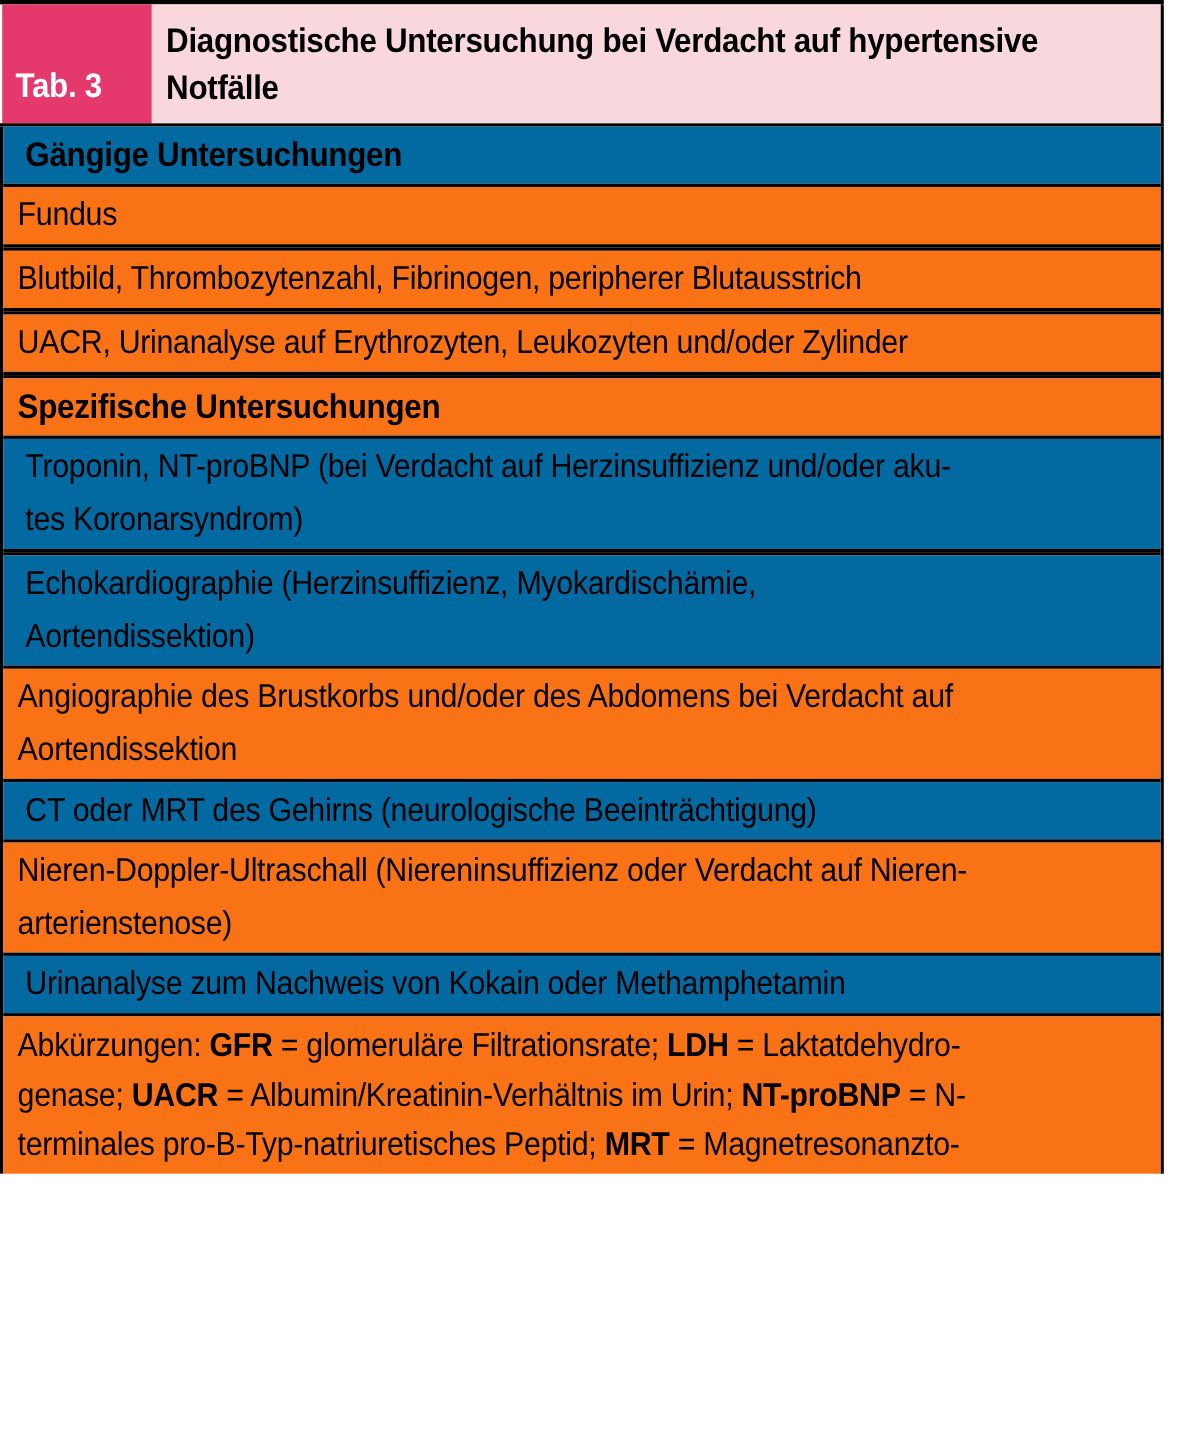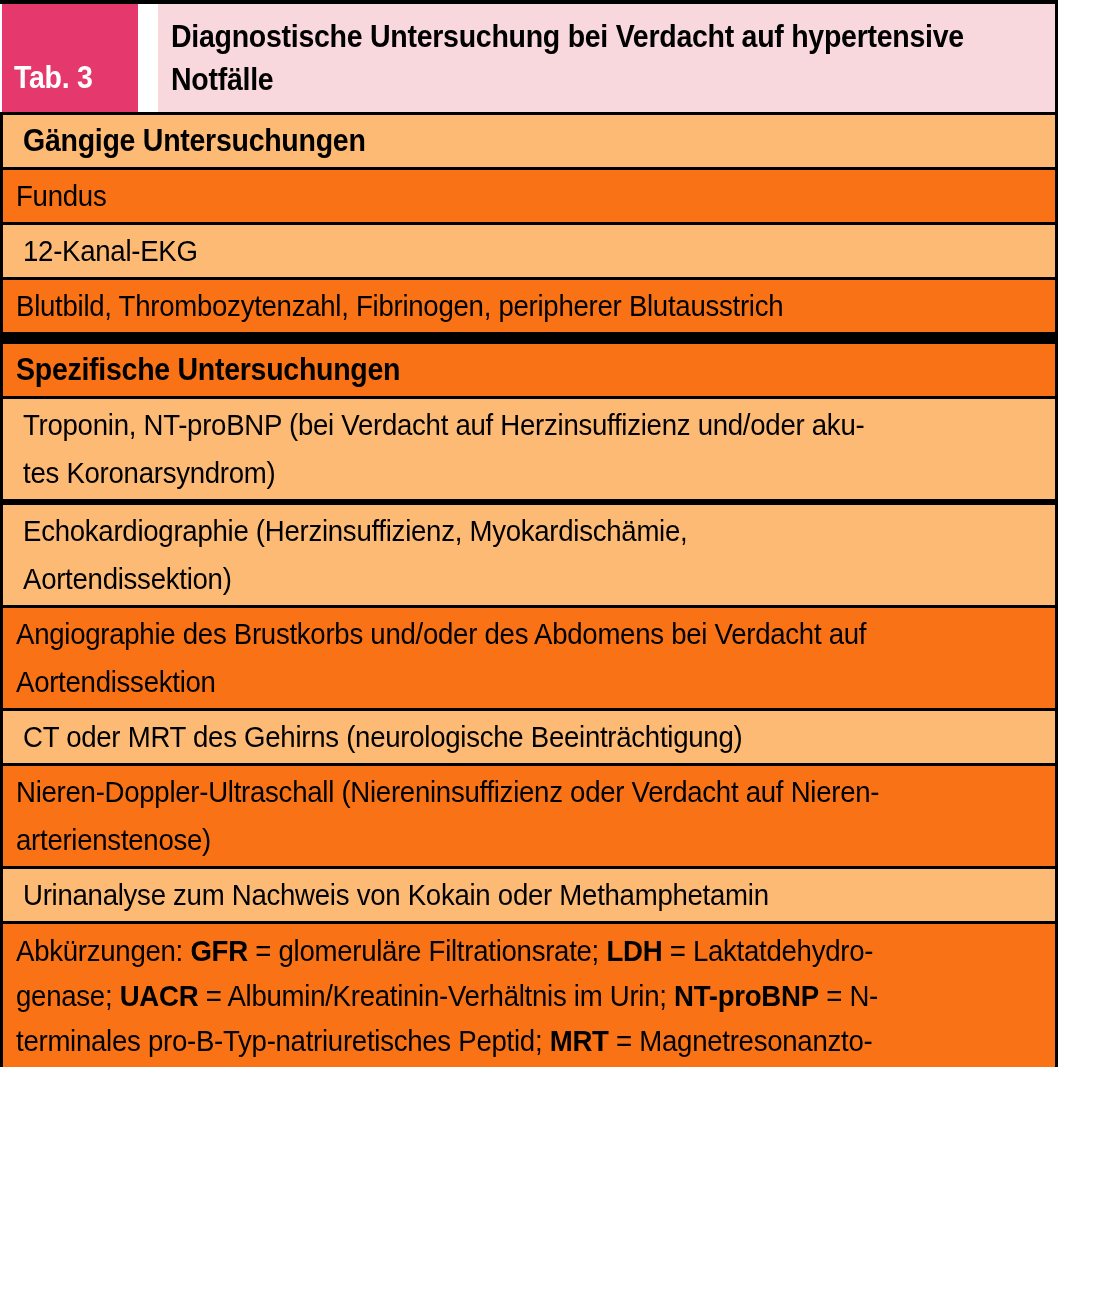--- a/index.html
+++ b/index.html
@@ -37,21 +37,21 @@
   .tag {
     margin-left: 2px;
     width: 136px;
     background: #E5386D;
     color: #ffffff;
     display: flex;
     align-items: flex-end;
     padding: 0 0 10px 12px;
     box-sizing: border-box;
     flex: 0 0 auto;
-    margin-right: 20px;        
+    margin-right: 0;        
   }
   .tag .ln { font-size: 31px; font-weight: bold; }
   .title {
     flex: 1 1 auto;
     background: #F8D7DD;
     padding: 11px 0 12px 13px;
     box-sizing: border-box;
   }
   .title .ln {
     font-size: 31px;
@@ -59,21 +59,21 @@
     line-height: 43px;
   }
   
   .rows {
     border-left: 3px solid #000000;
     border-right: 3px solid #000000;
   }
   .row {
     padding: 2px 13px;
   }
-  .row.pink  { background: #fdba74; padding-left: 20px; }
+  .row.pink  { background: #0369a1; padding-left: 20px; }
   .row.white { background: #f97316; }
   .ln {
     display: block;
     white-space: nowrap;
     transform: scaleX(0.92);
     transform-origin: 0 50%;
     letter-spacing: -0.3px;
     font-size: 30px;
     line-height: 48px;
   }
@@ -107,32 +107,32 @@
     <div class="row pink section">
       <div class="ln">Gängige Untersuchungen</div>
     </div>
     <div class="rule"></div>
 
     <div class="row white">
       <div class="ln">Fundus</div>
     </div>
     <div class="rule"></div>
 
-    <div class="row pink">
-      <div class="ln">12-Kanal-EKG</div>
-    </div>
     <div class="rule"></div>
 
     <div class="row white">
       <div class="ln">Blutbild, Thrombozytenzahl, Fibrinogen, peripherer Blutausstrich</div>
     </div>
     <div class="rule"></div>
 
     <div class="rule"></div>
 
+    <div class="row white">
+      <div class="ln">UACR, Urinanalyse auf Erythrozyten, Leukozyten und/oder Zylinder</div>
+    </div>
     <div class="rule"></div>
 
     <div class="rule"></div>
 
     <div class="row white section">
       <div class="ln">Spezifische Untersuchungen</div>
     </div>
     <div class="rule"></div>
 
     <div class="row pink">

